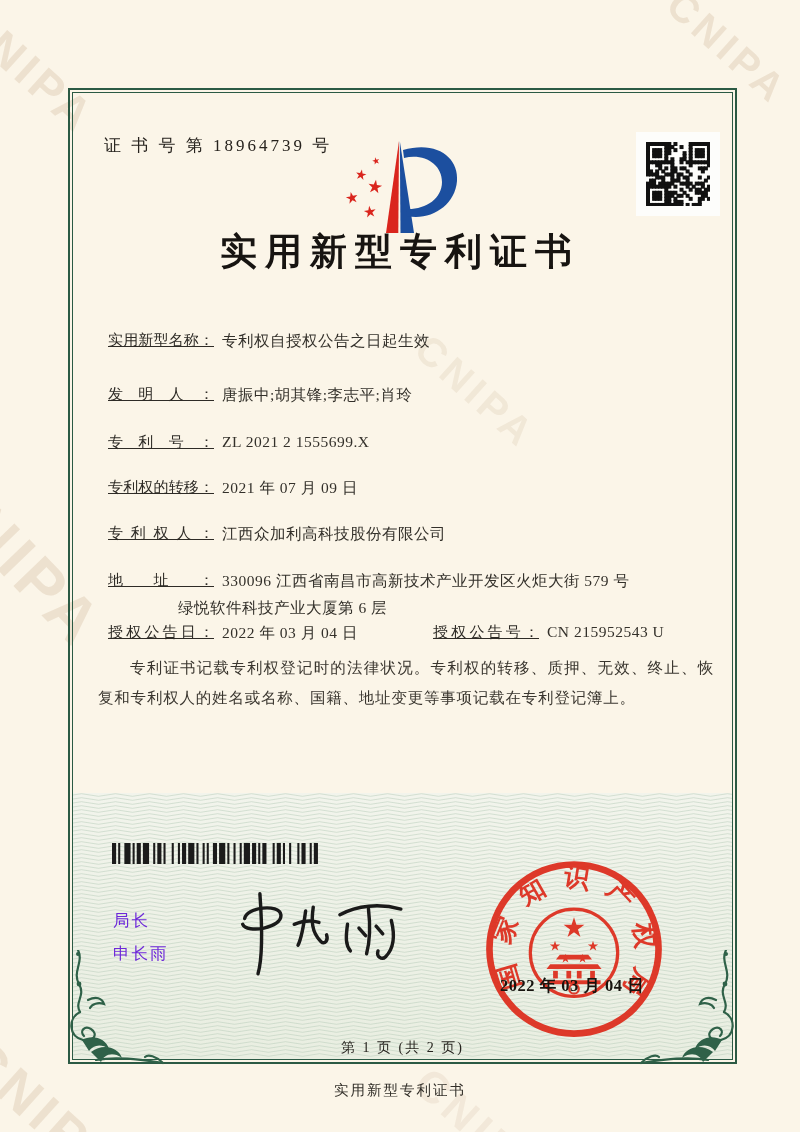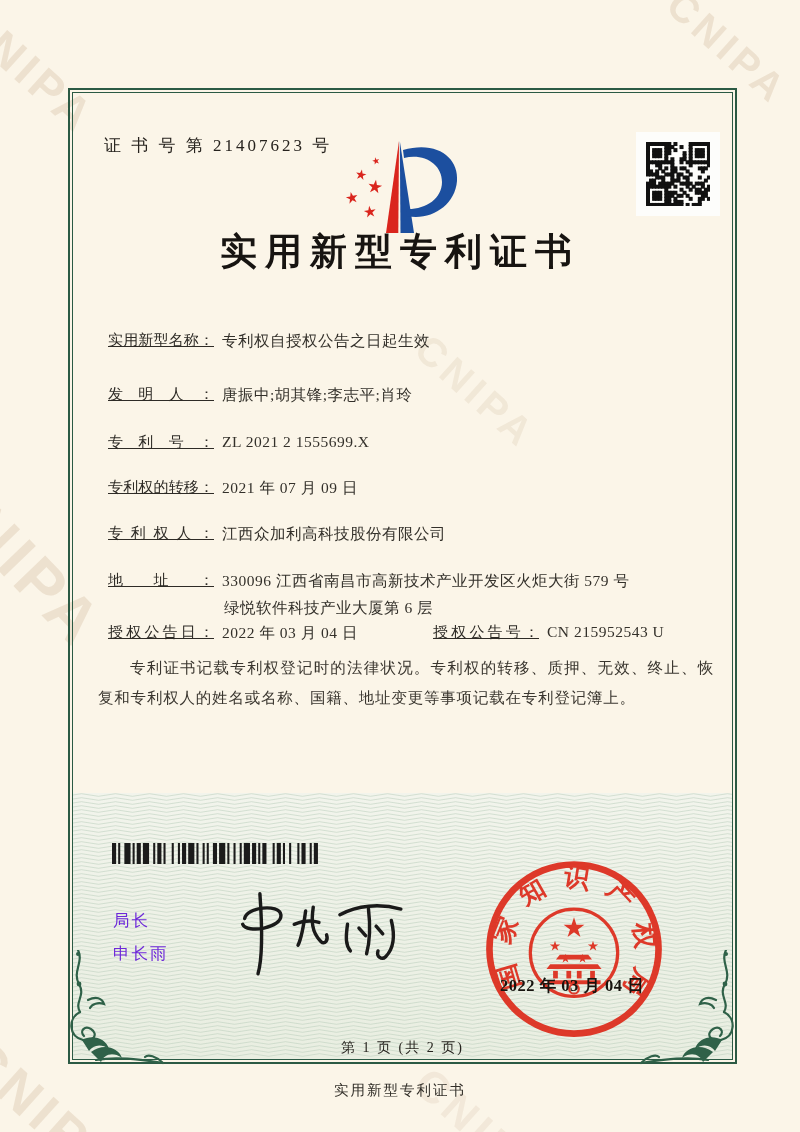--- a/index.html
+++ b/index.html
@@ -44,21 +44,21 @@
     position:absolute;left:0;right:0;top:227px;z-index:3;
     text-align:center;font-size:37px;font-weight:bold;
     letter-spacing:8px;color:#171411;
   }
   .field-row{position:absolute;left:108px;z-index:3;font-size:15.5px;color:#33302a;}
   .flabel{
     display:inline-block;width:106px;vertical-align:top;
     text-align:justify;text-align-last:justify;font-size:15px;color:#2e2b26;text-decoration:underline;
   }
   .fvalue{display:inline-block;vertical-align:top;margin-left:8px;letter-spacing:.5px;}
-  .addr2{margin-left:116px;letter-spacing:.5px;margin-top:6px;}
+  .addr2{margin-left:70px;letter-spacing:.5px;margin-top:6px;}
   .grant-b{position:absolute;left:325px;top:0;white-space:nowrap;}
   .paras{
     position:absolute;left:98px;top:653px;width:616px;z-index:3;
     font-size:15.5px;line-height:29.5px;letter-spacing:.8px;color:#3a362f;
     text-align:justify;
   }
   .paras p{margin:0;text-indent:32px;}
   .barcode{position:absolute;left:112px;top:843px;z-index:3;}
   .sig-label{position:absolute;left:113px;z-index:3;font-size:16.5px;color:#6d28d9;letter-spacing:2px;}
   .sig-svg{position:absolute;left:218px;top:880px;z-index:3;}
@@ -187,21 +187,21 @@
     </g>
     <g fill="#2f6148">
       <path d="M16,90 C26,84 40,88 43,99 C35,93 27,95 23,101 Z"></path>
       <path d="M25,102 C37,93 52,97 56,108 C46,101 38,105 35,112 Z"></path>
       <circle cx="13" cy="34" r="2.4"></circle>
       <circle cx="12" cy="4" r="2"></circle>
     </g>
   </g>
 </svg>
 
-<div class="cert-no">证 书 号 第 21407623 号</div>
+<div class="cert-no">证 书 号 第 18964739 号</div>
 
 <svg class="logo" width="130" height="100" viewBox="0 0 130 100">
   <defs>
     <path id="st" d="M0,-10 L2.25,-3.09 L9.51,-3.09 L3.63,1.18 L5.88,8.09 L0,3.82 L-5.88,8.09 L-3.63,1.18 L-9.51,-3.09 L-2.25,-3.09 Z"></path>
   </defs>
   <path d="M63,3 L50,95 L62.3,95 Z" fill="#da251d"></path>
   <path d="M63.8,3 L64.5,95 L78,95 Z" fill="#1c4f9f"></path>
   <path d="M67,12 C101,2 123,20 121,43 C119,68 94,83 71,78 L70,71 C89,72 106,61 106,44 C106,26 88,15 68,20 Z" fill="#1c4f9f"></path>
   <g fill="#da251d">
     <use href="#st" transform="translate(40,23) scale(0.38) rotate(-15)"></use>

